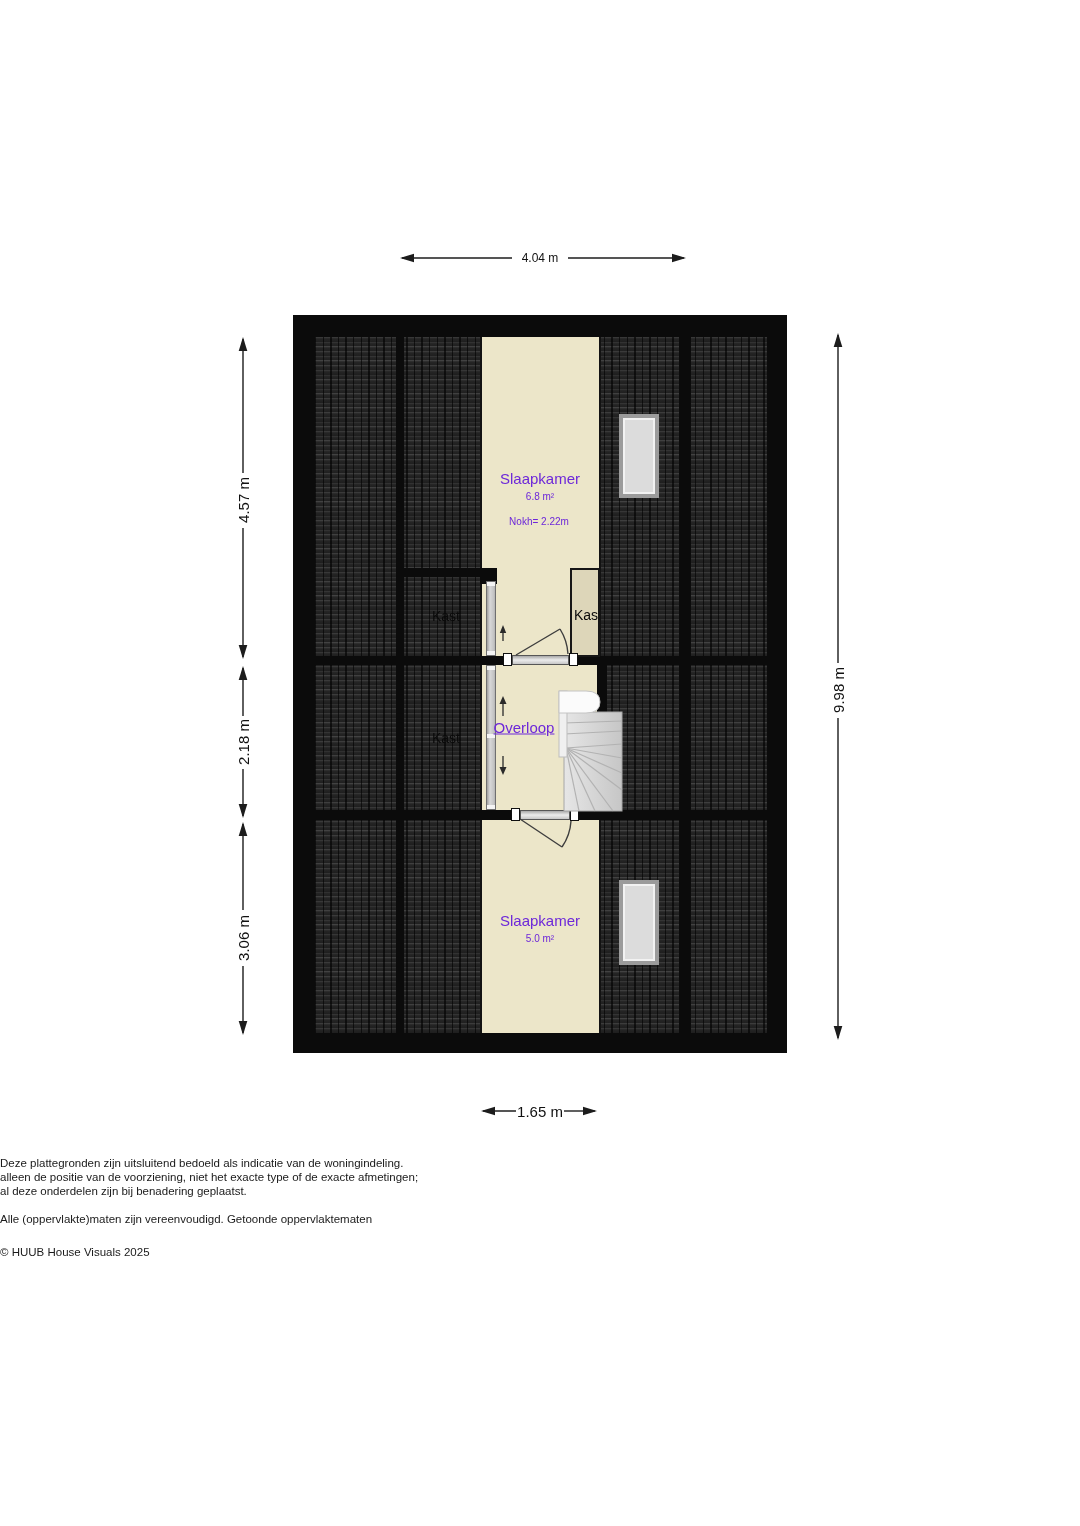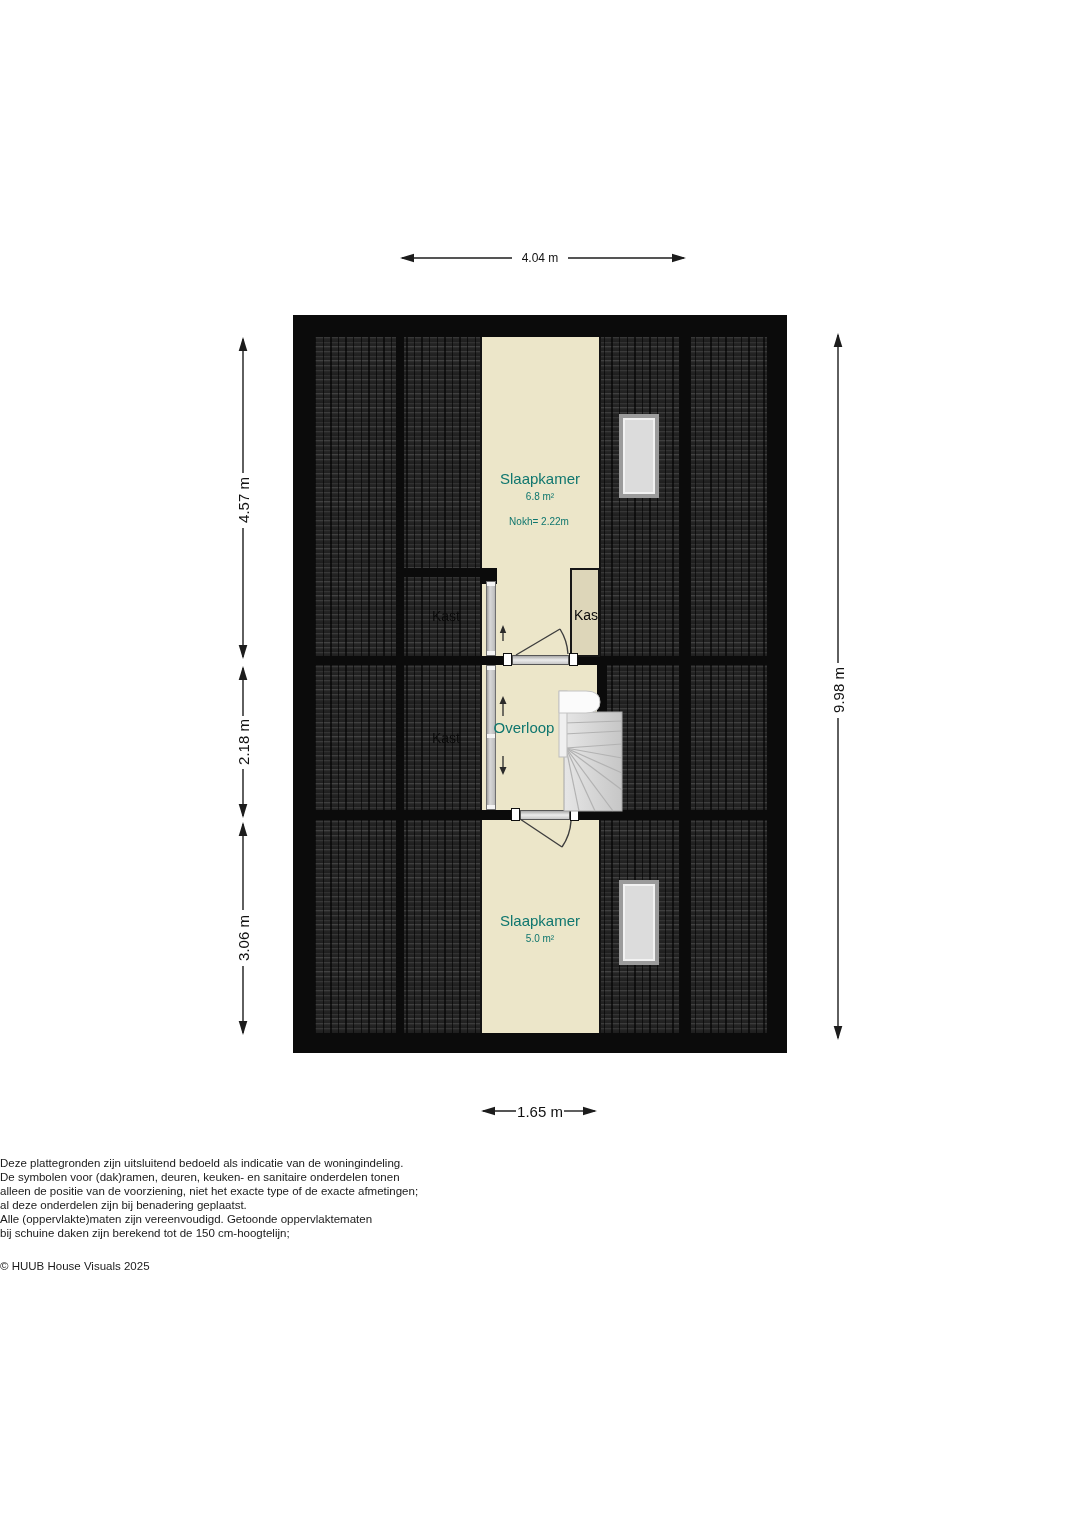--- a/index.html
+++ b/index.html
@@ -25,33 +25,33 @@
   .kast-box { left:570px; top:568px; width:30px; height:89px; background:#ddd6b9; border:2px solid #161616; overflow:hidden; }
 
   .door-v { background:linear-gradient(90deg,#9e9e9e 0,#d8d8d8 3px,#c2c2c2 7px,#8f8f8f 10px); border:1px solid #6f6f6f; }
   .door-v .cap { position:absolute; left:0; right:0; height:4px; background:#f4f4f4; }
   .door-cap { background:#ffffff; border:1.5px solid #101010; }
   .door-bar { background:linear-gradient(180deg,#a8a8a8 0,#ececec 4px,#bdbdbd 9px); border:1px solid #565656; }
 
   .window { background:#dcdcdc; border:4px solid #9b9b9b; box-shadow:inset 0 0 0 2px #f2f2f2; }
 
   
-  .lbl { position:absolute; transform:translate(-50%,-50%); white-space:nowrap; color:#0f766e; }
+  .lbl { position:absolute; transform:translate(-50%,-50%); white-space:nowrap; color:#6d28d9; }
   .room-lbl  { font-size:15px; }
   .room-area { font-size:10px; }
   .room-note { font-size:10px;text-align:center; }
   .kast-dark { font-size:14px; color:#0a0a0a; }
   .dim-lbl { position:absolute; transform:translate(-50%,-50%); font-size:15px; color:#111; white-space:nowrap; }
   .dim-lbl.rot { transform:translate(-50%,-50%) rotate(-90deg); }
   .dim-top { font-size:12px; }
 
   
   .footer { position:absolute; left:0; right:0; top:1156px; 
     font-size:11.5px; line-height:14px; color:#1a1a1a; }
-  .footer .p2 { }
+  .footer .p2 { margin-top:14px; }
   .footer .cop { margin-top:19px; }
 
   svg.overlay { position:absolute; left:0; top:0; pointer-events:none; }
 </style>
 </head>
 <body>
 
 <div class="page">
 
   <div class="abs plan-border"></div>
@@ -93,21 +93,21 @@
   <div class="abs window" style="left:619px;top:414px;width:40px;height:84px;"></div>
   <div class="abs window" style="left:619px;top:880px;width:40px;height:85px;"></div>
 
   <div class="lbl room-lbl" style="left:540px;top:478px;">Slaapkamer</div>
   <div class="lbl room-area" style="left:540px;top:496px;">6.8 m²</div>
   <div class="lbl room-note" style="left:539px;top:521px;">Nokh= 2.22m</div>
 
   <div class="lbl kast-dark" style="left:446px;top:616px;">Kast</div>
   <div class="lbl kast-dark" style="left:446px;top:738px;">Kast</div>
 
-  <div class="lbl room-lbl" style="left:524px;top:727px;">Overloop</div>
+  <div class="lbl room-lbl" style="left:524px;top:727px;text-decoration:underline;">Overloop</div>
 
   <div class="lbl room-lbl" style="left:540px;top:920px;">Slaapkamer</div>
   <div class="lbl room-area" style="left:540px;top:938px;">5.0 m²</div>
 
   <div class="dim-lbl dim-top" style="left:540px;top:258px;">4.04 m</div>
   <div class="dim-lbl rot" style="left:243px;top:500px;">4.57 m</div>
   <div class="dim-lbl rot" style="left:243px;top:742px;">2.18 m</div>
   <div class="dim-lbl rot" style="left:243px;top:938px;">3.06 m</div>
   <div class="dim-lbl rot" style="left:838px;top:690px;">9.98 m</div>
   <div class="dim-lbl" style="left:540px;top:1111px;">1.65 m</div>
@@ -184,23 +184,21 @@
 
       <line x1="838" y1="335" x2="838" y2="663"></line>
         <line x1="838" y1="718" x2="838" y2="1038"></line>
       <polygon points="838,333 833.7,347 842.3,347" stroke="none"></polygon>
       <polygon points="838,1040 833.7,1026 842.3,1026" stroke="none"></polygon>
     </g>
   </svg>
 
   <div class="footer">
     <div>Deze plattegronden zijn uitsluitend bedoeld als indicatie van de woningindeling.</div>
-    <div>De symbolen voor (dak)ramen, deuren, keuken- en sanitaire onderdelen tonen</div>
     <div>alleen de positie van de voorziening, niet het exacte type of de exacte afmetingen;</div>
     <div>al deze onderdelen zijn bij benadering geplaatst.</div>
     <div class="p2">
       <div>Alle (oppervlakte)maten zijn vereenvoudigd. Getoonde oppervlaktematen</div>
-      <div>bij schuine daken zijn berekend tot de 150 cm-hoogtelijn;</div>
     </div>
     <div class="cop">© HUUB House Visuals 2025</div>
   </div>
 
 </div>
 
 </body></html>

